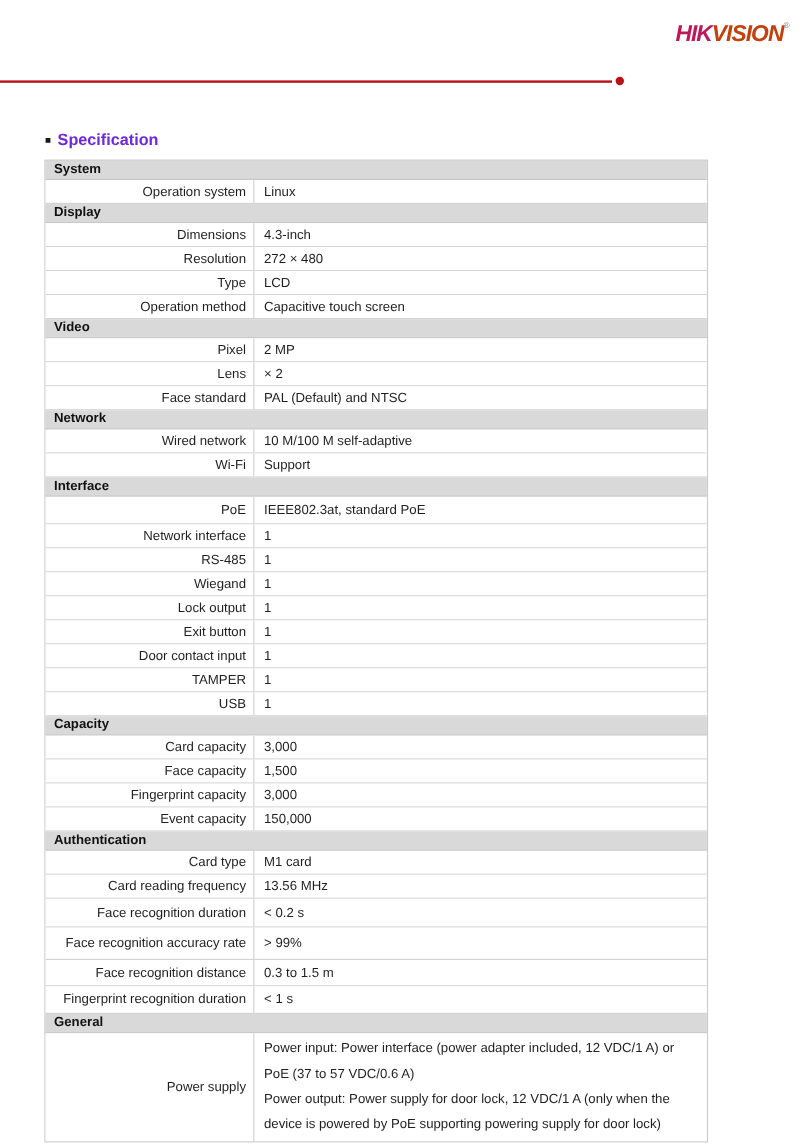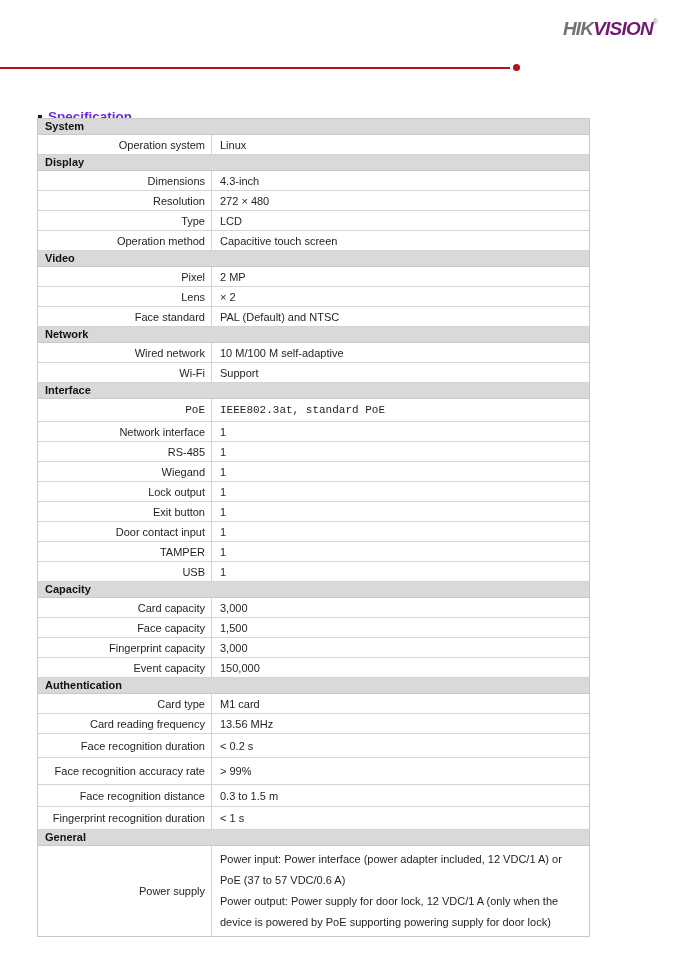--- a/index.html
+++ b/index.html
@@ -12,42 +12,42 @@
     color:#1f1f1f;
     overflow:hidden;
   }
   
   .logo {
     position:absolute; top:18px; right:16px;
     font-style:italic; font-weight:bold;
     font-size:19px; letter-spacing:-0.8px;
     white-space:nowrap;
   }
-  .logo .hik    { color:#737373; }
-  .logo .vision { color:#701a75; }
+  .logo .hik    { color:#be185d; }
+  .logo .vision { color:#c2410c; }
   .logo .reg    { font-size:7px; vertical-align:top; color:#9a9c9e; font-style:normal; letter-spacing:0; }
   
   .rule-line {
     position:absolute; top:67px; left:0;
     width:510px; height:2px; background:#b5121b;
   }
   .rule-dot {
     position:absolute; top:64px; left:513px;
     width:7px; height:7px; border-radius:50%; background:#b5121b;
   }
   
   .heading {
     position:absolute; top:109px; left:38px;
     display:flex; align-items:center; gap:6px;
     font-weight:bold; font-size:13.5px; color:#6d28d9;
   }
   .bullet { width:4px; height:4px; background:#1a1a1a; flex:0 0 auto; }
   
   .spec-table {
-    position:absolute; top:118px; left:37px;
+    position:absolute; top:133px; left:37px;
     width:553px;
     border:1px solid #c9c9c9;
     font-size:11px;
   }
   .section-header {
     background:#d9d9d9;
     font-weight:bold;
     min-height:15px;
     padding:1px 7px 2px 7px;
     display:flex; align-items:center;
@@ -182,21 +182,21 @@
         <div class="cell label">
           <span>Wi-Fi</span>
         </div>
         <div class="cell value">
           <span>Support</span>
         </div>
       </div>
       <div class="section-header">
         <span>Interface</span>
       </div>
-      <div class="row" style="min-height: 23px; font-family: Liberation Mono, monospace;">
+      <div class="row" style="min-height: 23px;">
         <div class="cell label">
           <span>PoE</span>
         </div>
         <div class="cell value">
           <span>IEEE802.3at, standard PoE</span>
         </div>
       </div>
       <div class="row">
         <div class="cell label">
           <span>Network interface</span>

